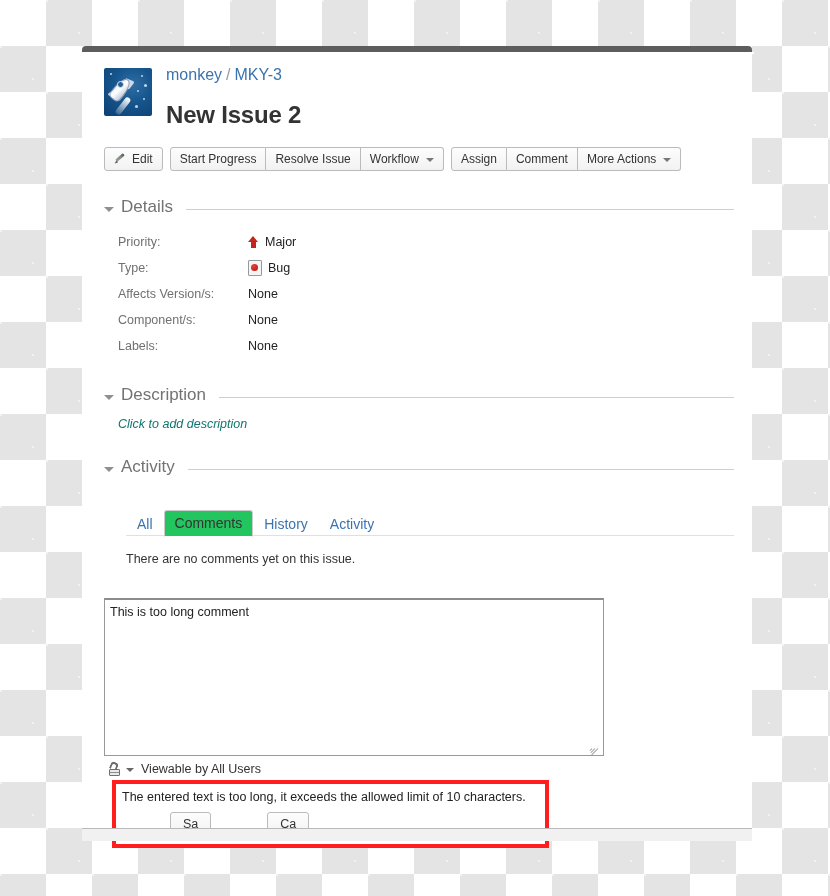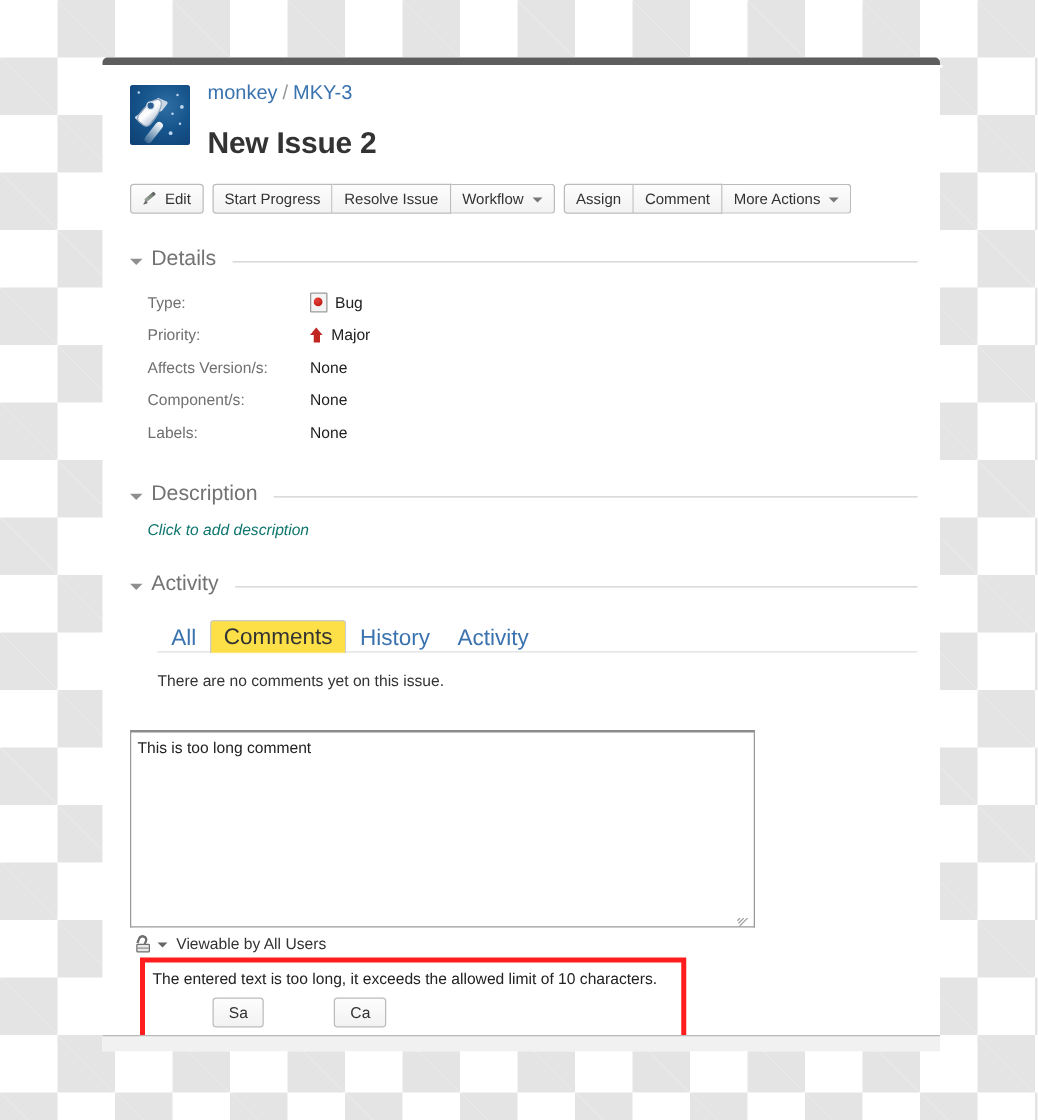--- a/index.html
+++ b/index.html
@@ -316,38 +316,39 @@
   
   .tabs {
     margin-top: 18px;
     padding-left: 22px;
     display: flex;
     align-items: flex-end;
     gap: 0;
     position: relative;
   }
   .tab {
-    font-size: 18px;
+    font-size: 14px;
     color: #3b73af;
     padding: 5px 10px 5px 10px;
     cursor: pointer;
     border: 1px solid transparent;
     border-bottom: none;
     background: transparent;
     line-height: 15px;
     position: relative;
     top: 1px;
   }
   .tab.active {
     color: #333;
-    background: #fde047;
+    background: #22c55e;
     border: 1px solid #cccccc;
     border-bottom: 1px solid #ffffff;
     border-radius: 3px 3px 0 0;
     z-index: 2;
+    margin-top: 14px;
   }
   .tabs-underline {
     position:absolute;
     left: 22px;
     right: 0;
     bottom: 0;
     height:1px;
     background:#e0e0e0;
   }
   .no-comments {
@@ -535,32 +536,32 @@
 
     <div class="section">
       <div class="section-head">
         <span class="twisty"></span>
         <span class="section-title">Details</span>
         <span class="section-rule"></span>
       </div>
       <div class="fields">
 
         <div class="field-row">
+          <div class="field-label">Priority:</div>
+          <div class="field-value">
+            <span class="major-icon"></span>
+            <span>Major</span>
+          </div>
+        </div>
+
+        <div class="field-row">
           <div class="field-label">Type:</div>
           <div class="field-value">
             <span class="bug-icon"></span>
             <span>Bug</span>
-          </div>
-        </div>
-
-        <div class="field-row">
-          <div class="field-label">Priority:</div>
-          <div class="field-value">
-            <span class="major-icon"></span>
-            <span>Major</span>
           </div>
         </div>
 
         <div class="field-row">
           <div class="field-label">Affects Version/s:</div>
           <div class="field-value">
             <span>None</span>
           </div>
         </div>
 

